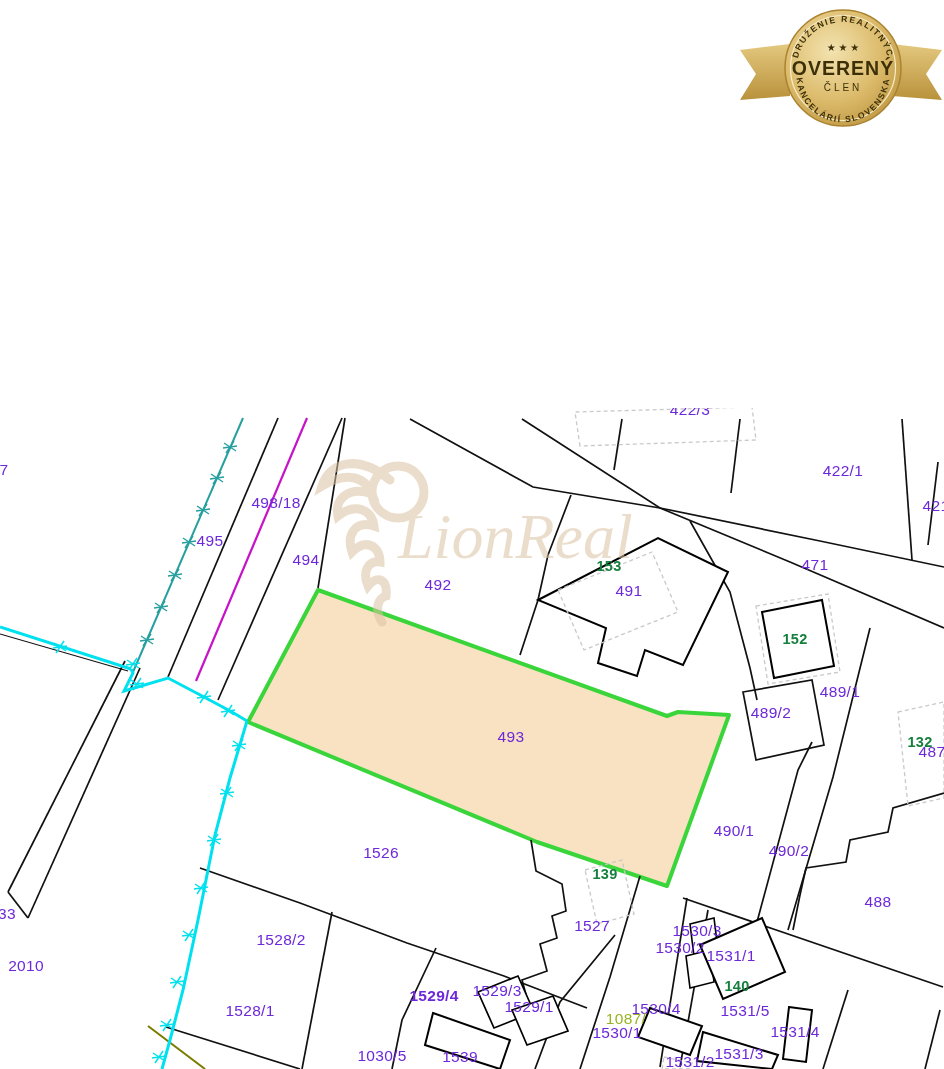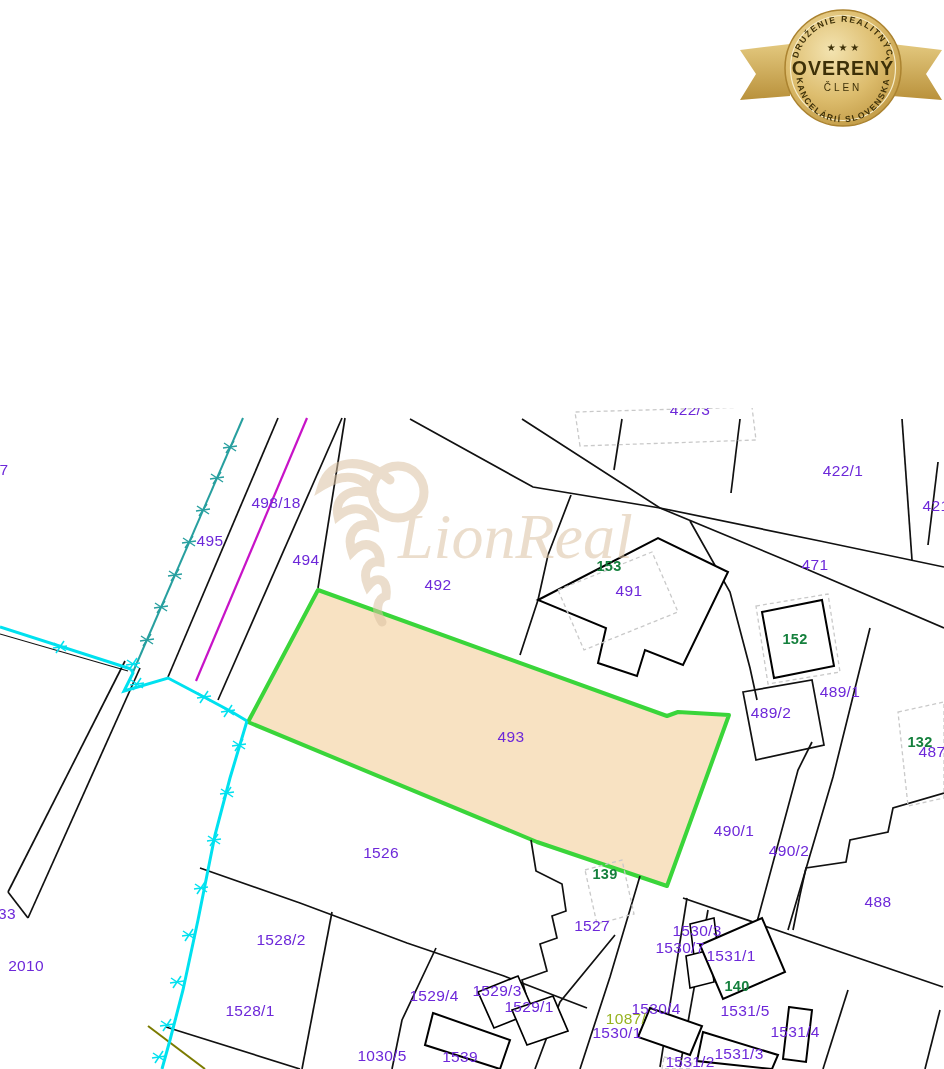--- a/index.html
+++ b/index.html
@@ -198,27 +198,27 @@
         <div class="lbl " style="left: 734px; top: 423px;">490/1</div>
         <div class="lbl " style="left: 789px; top: 443px;">490/2</div>
         <div class="lbl " style="left: 878px; top: 494px;">488</div>
         <div class="lbl " style="left: 364px; top: 445px; margin-left: 17px;">1526</div>
         <div class="lbl b" style="left: 605px; top: 466px;">139</div>
         <div class="lbl " style="left: 592px; top: 518px;">1527</div>
         <div class="lbl " style="left: 281px; top: 532px;">1528/2</div>
         <div class="lbl " style="left: 7px; top: 506px;">33</div>
         <div class="lbl " style="left: 26px; top: 558px;">2010</div>
         <div class="lbl " style="left: 250px; top: 603px;">1528/1</div>
-        <div class="lbl " style="left: 434px; top: 588px;">1529/4</div>
+        <div class="lbl " style="left: 434px; top: 588px; font-weight: bold;">1529/4</div>
         <div class="lbl " style="left: 497px; top: 583px;">1529/3</div>
         <div class="lbl " style="left: 529px; top: 599px;">1529/1</div>
         <div class="lbl " style="left: 382px; top: 648px;">1030/5</div>
         <div class="lbl " style="left: 460px; top: 649px;">1539</div>
         <div class="lbl " style="left: 697px; top: 523px;">1530/3</div>
-        <div class="lbl " style="left: 680px; top: 540px;">1530/7</div>
+        <div class="lbl " style="left: 680px; top: 540px;">1530/2</div>
         <div class="lbl " style="left: 731px; top: 548px;">1531/1</div>
         <div class="lbl b" style="left: 737px; top: 578px;">140</div>
         <div class="lbl " style="left: 656px; top: 601px;">1530/4</div>
         <div class="lbl " style="left: 745px; top: 603px; text-align: center;">1531/5</div>
         <div class="lbl g" style="left: 626px; top: 611px;">1087/</div>
         <div class="lbl " style="left: 680px; top: 654px; margin-left: 10px;">1531/2</div>
         <div class="lbl " style="left: 617px; top: 625px;">1530/1</div>
         <div class="lbl " style="left: 795px; top: 624px;">1531/4</div>
         <div class="lbl " style="left: 739px; top: 646px;">1531/3</div>
       </div>

